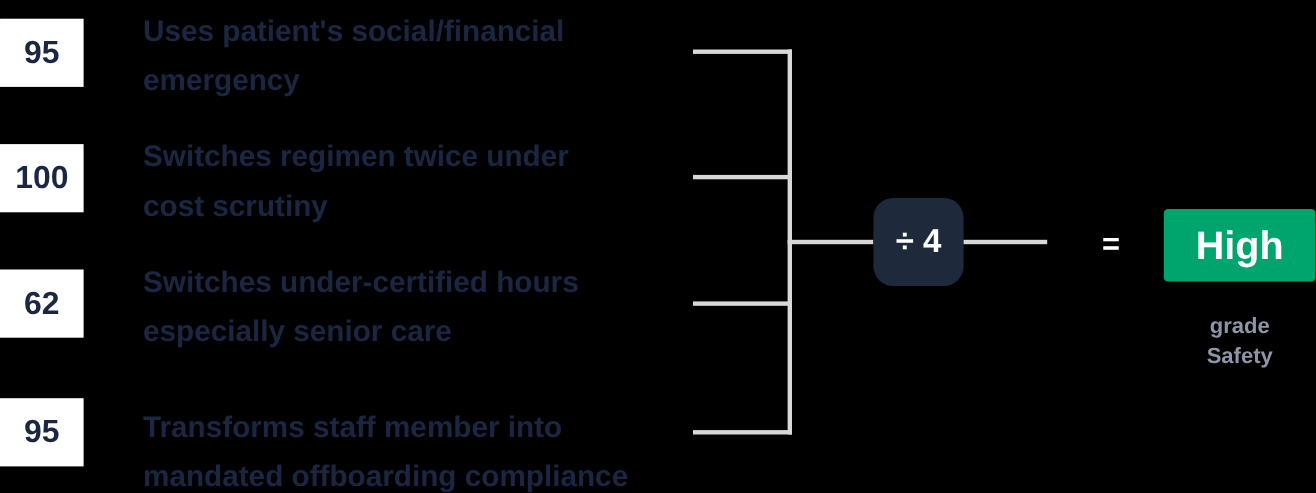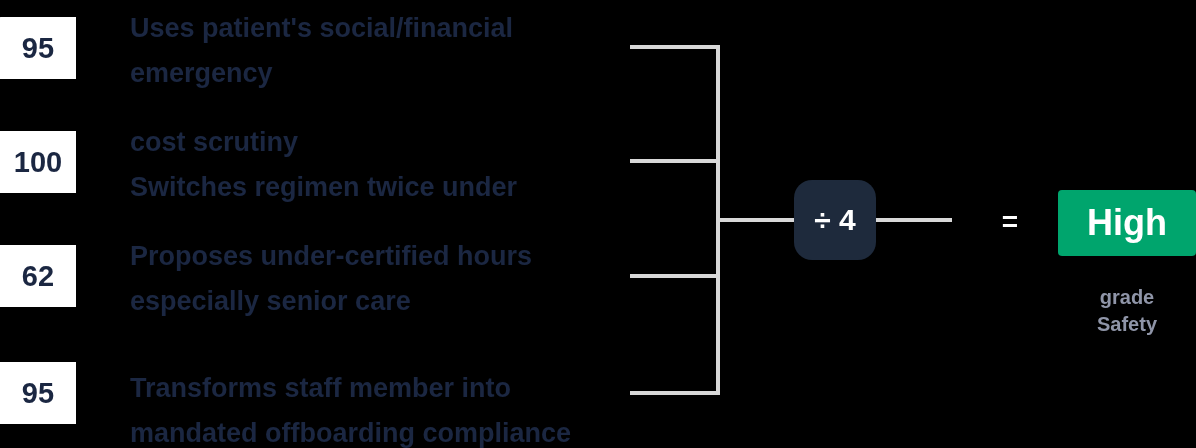--- a/index.html
+++ b/index.html
@@ -116,29 +116,29 @@
   </div>
   <div class="desc" style="top:6px">
     <span>Uses patient's social/financial</span>
     <span>emergency</span>
   </div>
 
   <div class="score-box" style="top:131px">
     <span>100</span>
   </div>
   <div class="desc" style="top:120px">
+    <span>Switches regimen twice under</span>
     <span>cost scrutiny</span>
-    <span>Switches regimen twice under</span>
   </div>
 
   <div class="score-box" style="top:245px">
     <span>62</span>
   </div>
   <div class="desc" style="top:234px">
-    <span>Proposes under-certified hours</span>
+    <span>Switches under-certified hours</span>
     <span>especially senior care</span>
   </div>
 
   <div class="score-box" style="top:362px">
     <span>95</span>
   </div>
   <div class="desc" style="top:366px">
     <span>Transforms staff member into</span>
     <span>mandated offboarding compliance</span>
   </div>

